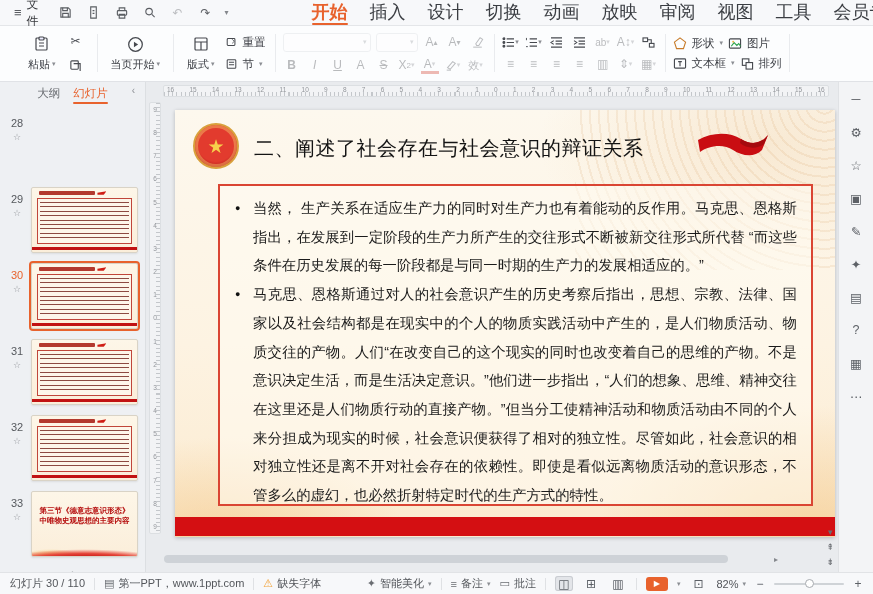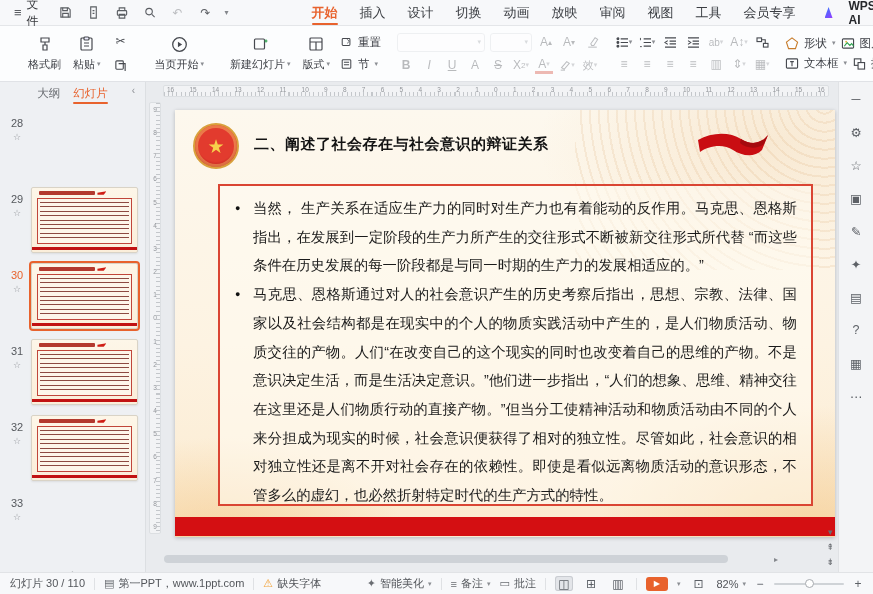--- a/index.html
+++ b/index.html
@@ -10,21 +10,21 @@
   
   .titlebar{position:absolute;left:0;top:0;width:873px;height:26px;background:#f7f8fa;border-bottom:1px solid #e4e6e9;display:flex;align-items:center;padding:0 8px;font-size:12px}
   .tb-menu{display:flex;align-items:center;gap:5px;padding:0 6px;color:#37393d;cursor:default}
   .tb-menu .ham{font-size:13px;color:#5a5d62}
   .tb-sep{width:1px;height:13px;background:#dfe1e4;margin:0 6px}
   .tb-qicons{display:flex;align-items:center;gap:10px;color:#5a5d62}
   .tb-qicons .qi{display:flex;align-items:center;justify-content:center;width:18px;height:18px}
   .tb-qicons .dim{opacity:.38}
   .tb-qicons .car{font-size:8px;color:#84878c}
   .tb-tabs{display:flex;margin-left:72px}
-  .mtab{padding:0 11px;height:25px;line-height:25px;position:relative;color:#3a3d42;font-size:13px;white-space:nowrap;cursor:default}
+  .mtab{padding:0 11px;height:25px;line-height:25px;position:relative;color:#3a3d42;font-size:18px;white-space:nowrap;cursor:default}
   .mtab.active{color:#e8622d;font-weight:bold}
   .mtab.active::after{content:"";position:absolute;left:11px;right:11px;bottom:0;height:2px;background:#e8622d;border-radius:1px}
   .tb-ai{display:flex;align-items:center;gap:16px;font-size:12px;font-weight:bold;color:#26282c;padding:0 6px}
   .ai-logo{width:11px;height:11px;clip-path:polygon(50% 0,100% 100%,0 100%);background:linear-gradient(135deg,#2f7bff,#9a3bff)}
   .tb-search{margin-left:8px;color:#5a5d62}
 
   
   .ribbon{position:absolute;left:0;top:26px;width:873px;height:56px;background:#fcfdfe;border-bottom:1px solid #e0e2e6;display:flex;align-items:stretch;padding:3px 4px 4px 22px}
   .rb-sep{width:1px;background:#e9ebee;margin:5px 7px}
   .rbB{display:flex;flex-direction:column;align-items:center;justify-content:center;gap:3px;padding:1px 6px;border-radius:4px;font-size:11px;color:#3c3f45;white-space:nowrap}
@@ -88,21 +88,21 @@
       repeating-radial-gradient(circle at 96% -4%, rgba(205,140,70,.12) 0 2px, transparent 2px 9px),
       radial-gradient(42% 36% at 6% 102%, rgba(242,192,120,.55), transparent 70%),
       radial-gradient(46% 40% at 97% 98%, rgba(242,192,120,.5), transparent 72%),
       radial-gradient(50% 42% at 90% 8%, rgba(231,183,121,.22), transparent 70%);
     background-size:260px 160px,100% 100%,100% 100%,100% 100%;
     background-position:right top,0 0,0 0,0 0;background-repeat:no-repeat}
   .emblem{position:absolute;left:18px;top:13px;width:46px;height:46px;border-radius:50%;
     background:radial-gradient(circle at 50% 42%, #e23b2e 0 58%, #b91c1c 78%);
     border:2px solid #d9a03c;box-shadow:inset 0 0 0 3px rgba(249,214,116,.4);
     display:flex;align-items:center;justify-content:center;color:#f7d04b;font-size:19px}
-  .slide-title{position:absolute;left:79px;top:25px;font-size:15px;font-weight:bold;color:#141414;letter-spacing:.5px;white-space:nowrap}
+  .slide-title{position:absolute;left:79px;top:25px;font-size:20px;font-weight:normal;color:#141414;letter-spacing:.5px;white-space:nowrap}
   .flag-svg{position:absolute;left:521px;top:20px}
   .content-box{position:absolute;left:43px;top:74px;width:595px;height:322px;border:2px solid #da4533;background:rgba(255,251,243,.55);padding:8px 14px 0 14px;overflow:hidden}
   .bullets{list-style:none}
   .bullets li{position:relative;padding-left:19px;font-size:14.4px;line-height:28.7px;color:#1b1b1b;text-align:justify}
   .bullets li::before{content:"●";position:absolute;left:1px;top:0;font-size:9px;line-height:28.7px;color:#111}
   .red-bar{position:absolute;left:0;right:0;bottom:1px;height:19px;background:#d40f12}
 
   .h-scroll{position:absolute;left:18px;bottom:9px;width:600px;height:8px}
   .h-scroll .track{position:absolute;inset:0;border-radius:4px}
   .h-scroll .thumb{position:absolute;left:0;top:0;height:8px;width:94%;border-radius:4px;background:#ced2d7}
@@ -192,30 +192,20 @@
           <circle cx="6" cy="6" r="4"></circle>
           <path d="M9.2 9.2L13 13"></path>
         </svg>
       </div>
 
   </div>
 
   <div class="ribbon">
     <div class="rbB">
       <span class="ric">
-          <svg width="16" height="16" viewBox="0 0 16 16" fill="none" stroke="#46494f" stroke-width="1.2">
-            <path d="M4 2h8v4H4zM8 6v3M6 9h4v5H6z"></path>
-          </svg>
-        </span>
-      <span class="rlb">
-          <span>格式刷</span>
-        </span>
-    </div>
-    <div class="rbB">
-      <span class="ric">
           <svg width="15" height="16" viewBox="0 0 15 16" fill="none" stroke="#46494f" stroke-width="1.2">
             <rect x="2" y="2" width="11" height="12" rx="1"></rect>
             <rect x="5" y="1" width="5" height="3" rx="1" fill="#eef" stroke="#46494f"></rect>
             <path d="M5 7h5M5 10h5"></path>
           </svg>
         </span>
       <span class="rlb">
           <span>粘贴</span>
           <span class="caret">▾</span>
         </span>
@@ -240,32 +230,20 @@
           </svg>
         </span>
       <span class="rlb">
           <span>当页开始</span>
           <span class="caret">▾</span>
         </span>
     </div>
 
     <div class="rb-sep"></div>
 
-    <div class="rbB">
-      <span class="ric">
-          <svg width="17" height="16" viewBox="0 0 16 16" fill="none" stroke="#46494f" stroke-width="1.2">
-            <rect x="2" y="3" width="10" height="10" rx="1"></rect>
-            <path d="M12 5h3M13.5 3.5v3" stroke="#2aa14b"></path>
-          </svg>
-        </span>
-      <span class="rlb">
-          <span>新建幻灯片</span>
-          <span class="caret">▾</span>
-        </span>
-    </div>
     <div class="rbB">
       <span class="ric">
           <svg width="16" height="16" viewBox="0 0 16 16" fill="none" stroke="#46494f" stroke-width="1.2">
             <rect x="2" y="2" width="12" height="12" rx="1"></rect>
             <path d="M2 6h12M8 6v8"></path>
           </svg>
         </span>
       <span class="rlb">
           <span>版式</span>
           <span class="caret">▾</span>
@@ -509,20 +487,24 @@
             <div class="ct-box">
               <i></i>
             </div>
             <div class="ct-bar"></div>
           </div>
         </div>
         <div class="thumb-item">
           <div class="thumb-meta">
             <div class="thumb-num">33</div>
             <div class="thumb-star">☆</div>
+          </div>
+          <div class="thumb-box">
+            <div class="tt-text">第三节《德意志意识形态》中唯物史观思想的主要内容</div>
+            <div class="tt-deco"></div>
           </div>
         </div>
       </div>
     <div class="add-slide">+</div>
   </div>
 
   <div class="canvas-area">
     <div class="h-ruler">
         <div class="nums">
           <span>16</span>

